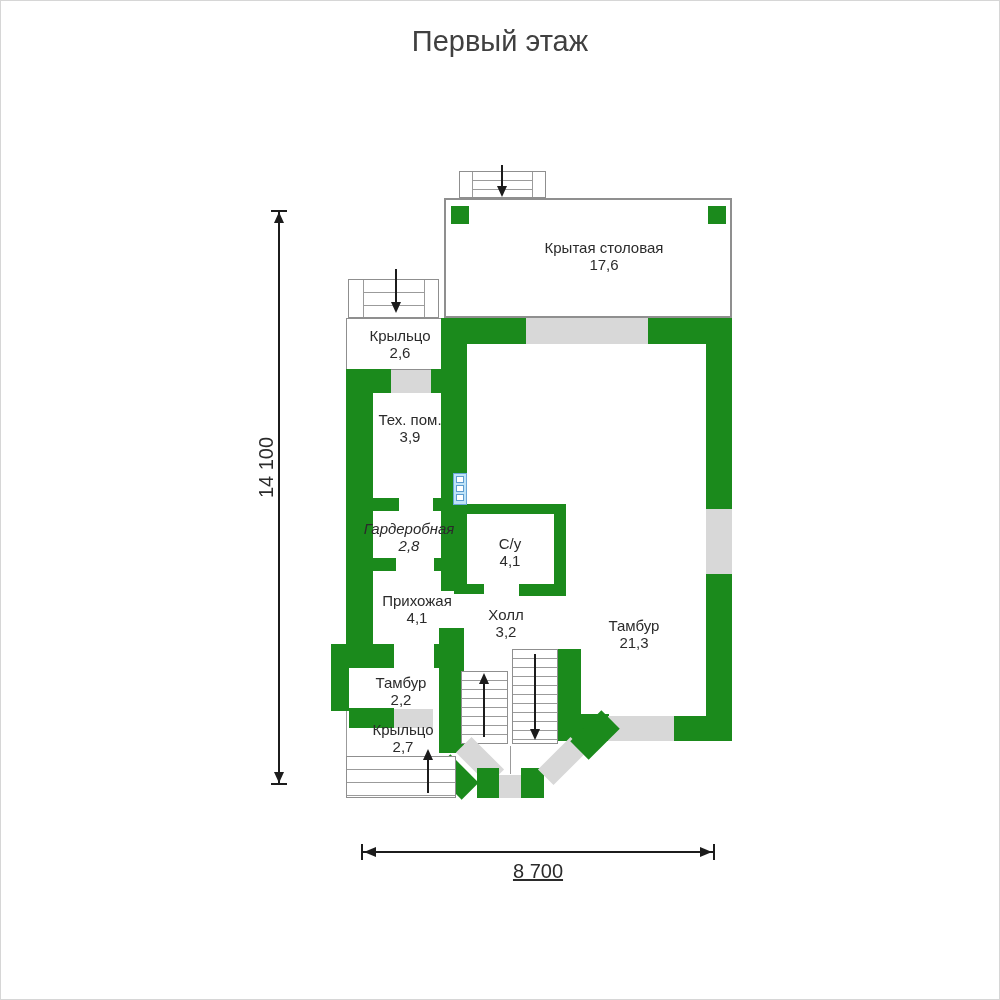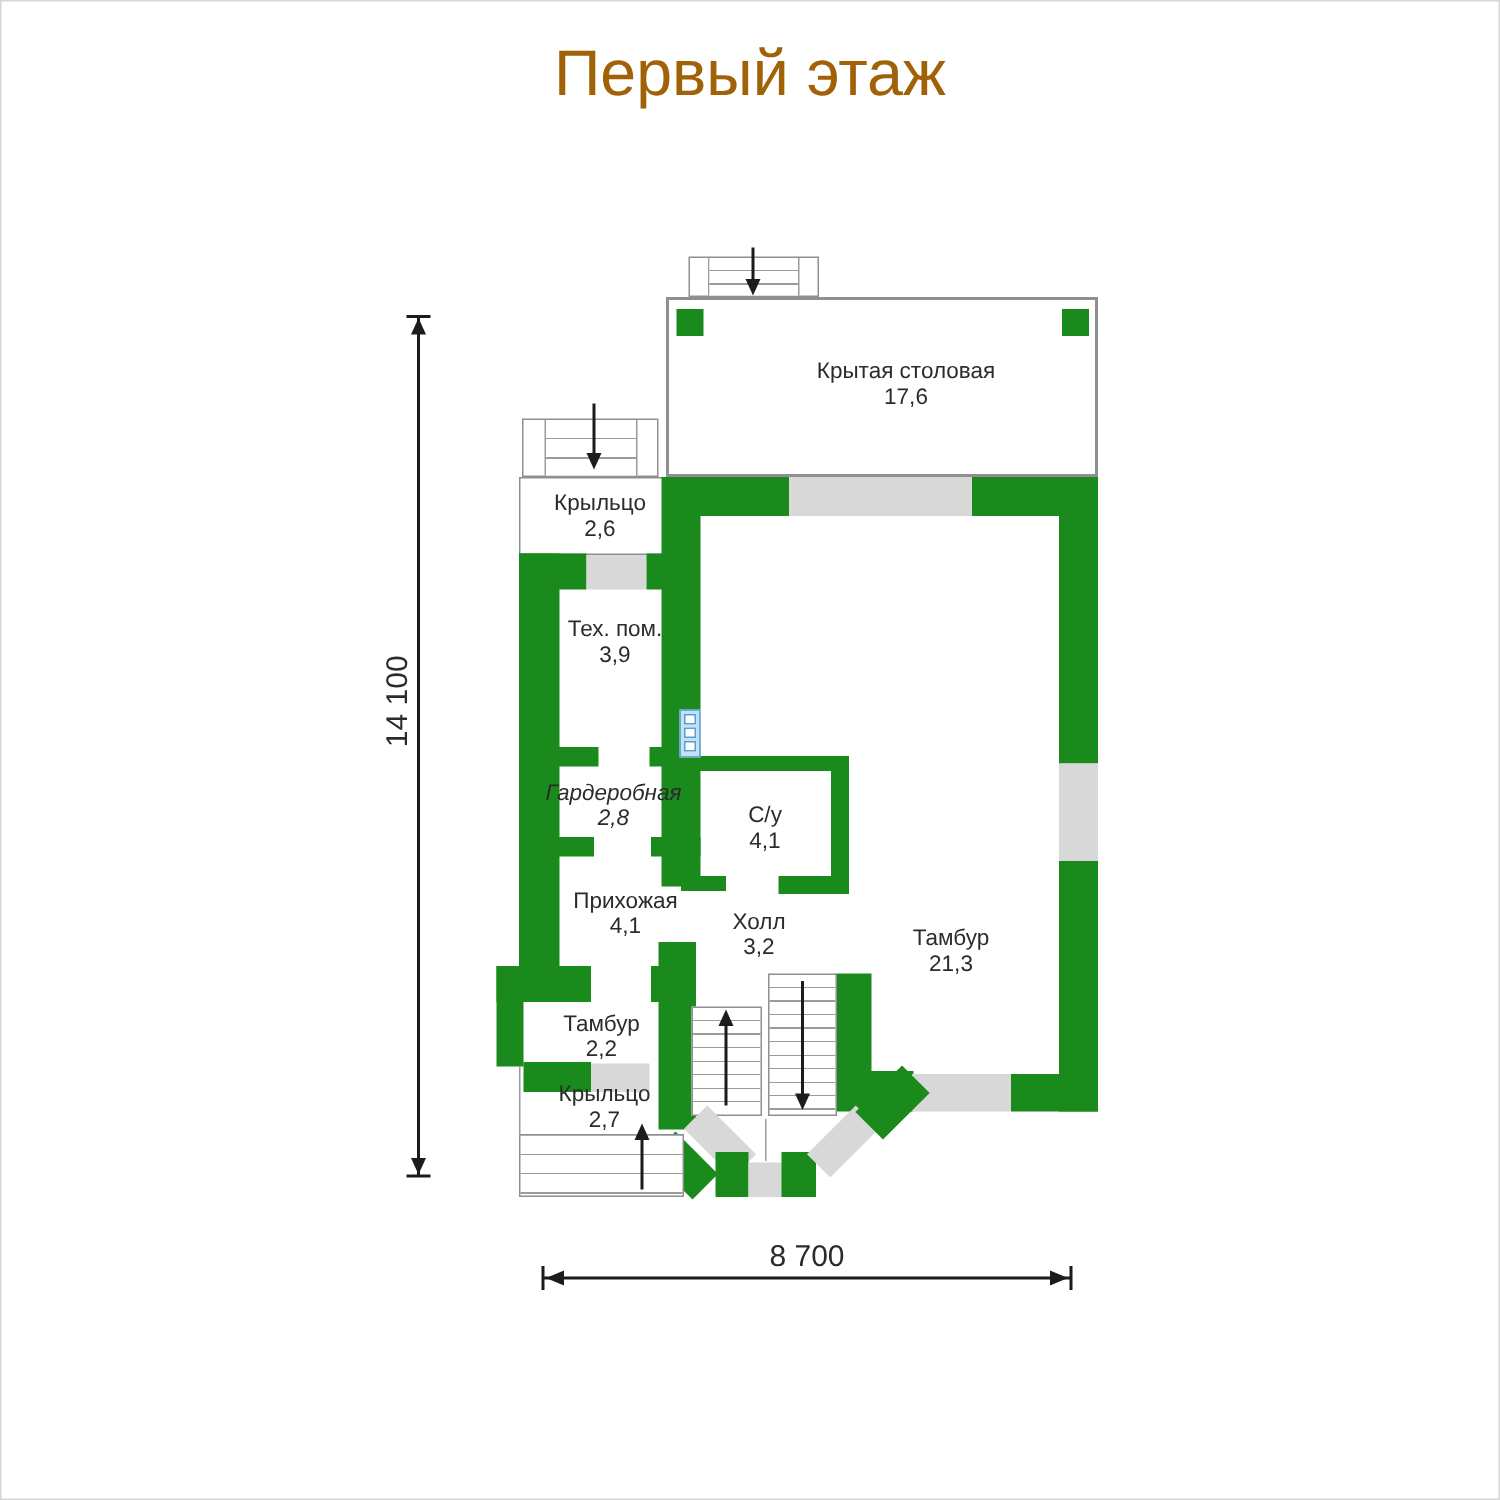--- a/index.html
+++ b/index.html
@@ -2,21 +2,21 @@
 <html><head>
 <meta charset="utf-8">
 <style>
   html,body{margin:0;padding:0;background:#fff;}
   .canvas{position:relative;width:1000px;height:1000px;background:#fff;border:1px solid #d6d6d6;box-sizing:border-box;
           font-family:"Liberation Sans","DejaVu Sans",sans-serif;overflow:hidden;}
   .abs{position:absolute;}
   .w{position:absolute;background:#1b8a1c;}
   .win{position:absolute;background:#d8d8d8;}
   .page-title{position:absolute;left:50%;top:24px;transform:translateX(-50%);
-              font-size:43px;color:#a16207;white-space:nowrap;}
+              font-size:29px;color:#404040;white-space:nowrap;}
   .room-label{position:absolute;transform:translate(-50%,-50%);text-align:center;
               font-size:15px;line-height:17px;color:#2b2b2b;white-space:nowrap;z-index:6;}
   .outlined{position:absolute;background:#fff;border:1px solid #8f8f8f;box-sizing:border-box;}
   .steps{background-image:repeating-linear-gradient(to bottom,#fff 0,#fff 8px,#9b9b9b 8px,#9b9b9b 9px);}
   .steps13{background-image:repeating-linear-gradient(to bottom,#fff 0,#fff 12px,#9b9b9b 12px,#9b9b9b 13px);}
   .vline{position:absolute;background:#9b9b9b;width:1px;}
   .aline{position:absolute;width:2px;background:#1c1c1c;z-index:5;}
   .ah{position:absolute;width:0;height:0;z-index:5;}
   .ah-down{border-left:5px solid transparent;border-right:5px solid transparent;border-top:11px solid #1c1c1c;}
   .ah-up{border-left:5px solid transparent;border-right:5px solid transparent;border-bottom:11px solid #1c1c1c;}
@@ -178,21 +178,21 @@
     <div class="ah ah-down" style="left:273px;top:771px;"></div>
     <div class="dim-text" style="left:205px;top:455px;width:120px;transform:rotate(-90deg);">14 100</div>
   </div>
 
   <div class="abs">
     <div class="dim-line" style="left:361px;top:850px;width:352px;height:2px;"></div>
     <div class="dim-line" style="left:360px;top:843px;width:2px;height:16px;"></div>
     <div class="dim-line" style="left:712px;top:843px;width:2px;height:16px;"></div>
     <div class="ah ah-left" style="left:363px;top:846px;"></div>
     <div class="ah ah-right" style="left:699px;top:846px;"></div>
-    <div class="dim-text" style="left:487px;top:826px;width:100px;">8 700</div>
+    <div class="dim-text" style="left:487px;top:859px;width:100px;text-decoration:underline;">8 700</div>
   </div>
 
   <div class="abs" style="left:0;top:900px;width:1000px;height:100px;">
     
     
     
     
   </div>
 
 </div>

